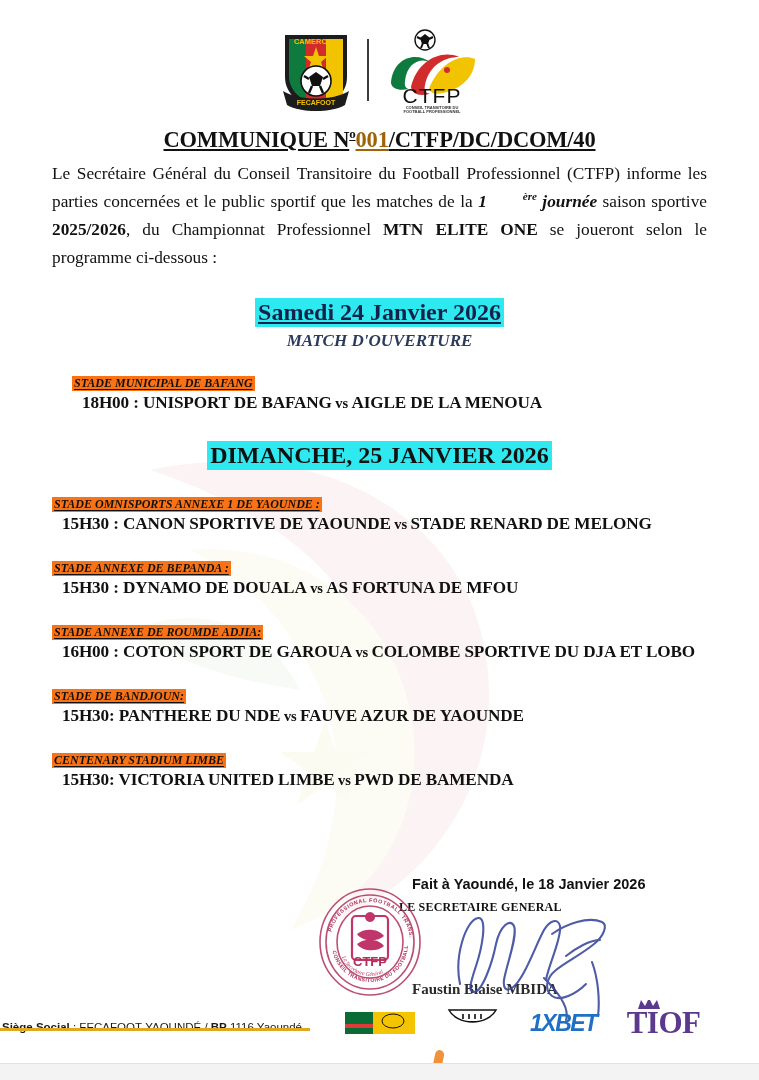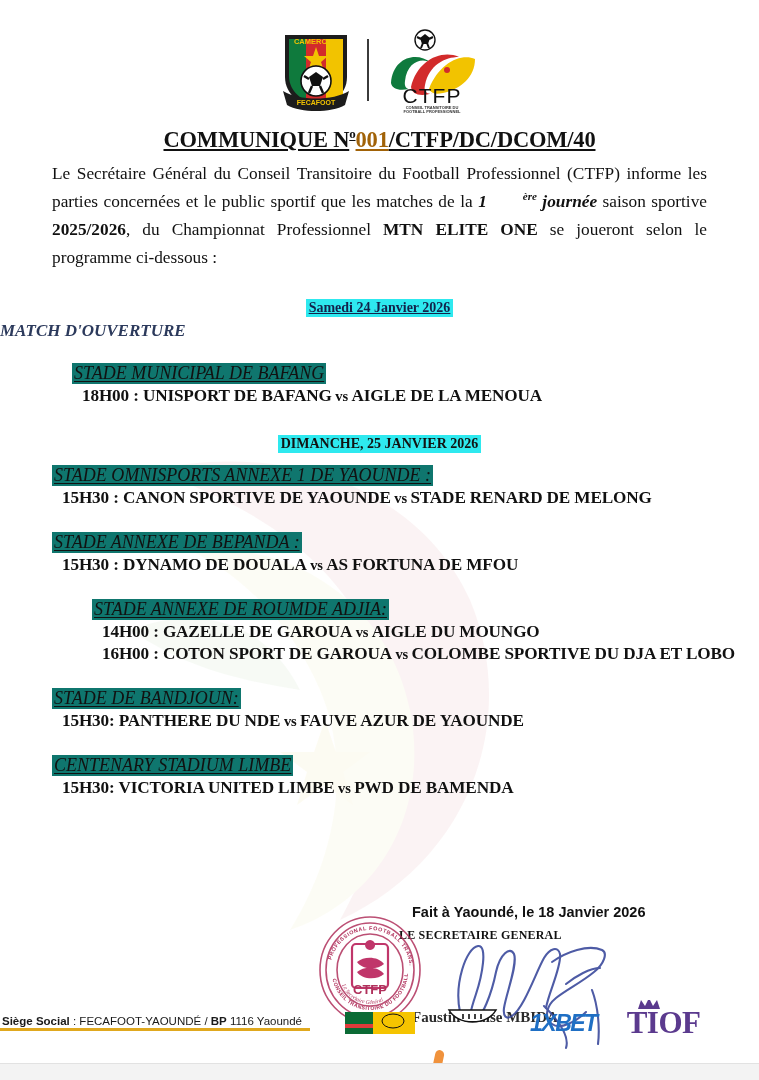--- a/index.html
+++ b/index.html
@@ -77,44 +77,44 @@
   .intro b { font-weight: bold; }
   .intro .bi { font-weight: bold; font-style: italic; }
   .intro .sup-i { font-size: 11px; vertical-align: super; font-style: italic; font-weight: bold; margin-left: 36px;}
 
   
   .day-wrap { text-align: center; }
   .day-head {
     display: inline-block;
     background: #2ee9ef;
     font-weight: bold;
-    font-size: 14px;
+    font-size: 24px;
     padding: 1px 3px;
     color: #12224a;
   }
   .day-head.u { text-decoration: underline; }
   .day-head.black { color: #121212; }
 
   .sub-head {
-    text-align: left;
+    text-align: center;
     font-style: italic;
     font-weight: bold;
     font-size: 17px;
     color: #2c3a5c;
     margin-top: 4px;
   }
 
   
   .venue-block { margin-top: 16px; }
   .venue {
     display: inline-block;
-    background: #0f766e;
+    background: #f97316;
     font-style: italic;
-    font-weight: normal;
-    font-size: 18px;
+    font-weight: bold;
+    font-size: 12px;
     text-decoration: underline;
     text-underline-offset: 2px;
     padding: 0 2px;
     color: #111;
     margin-left: 52px;
   }
   .venue.indent-sm { margin-left: 72px; }
   .match {
     font-size: 17.2px;
     font-weight: bold;
@@ -124,21 +124,20 @@
   }
   .match.indent-sm { margin-left: 82px; }
   .match .vs { font-size: 14.5px; font-weight: bold; }
 
   
   .sig-area {
     position: absolute;
     left: 0; top: 868px;
     width: 759px;
     height: 150px;
-    margin-top: 28px;
   }
   .sig-date {
     position: absolute;
     left: 412px; top: 8px;
     font-family: "Liberation Sans", sans-serif;
     font-size: 14.5px;
     font-weight: bold;
   }
   .sig-role {
     position: absolute;
@@ -159,21 +158,21 @@
 
   
   .footer {
     position: absolute;
     left: 0; top: 1000px;
     width: 759px;
     height: 80px;
   }
   .footer-text {
     position: absolute;
-    left: 2px; top: 15px;
+    left: 2px; top: 21px;
     font-family: "Liberation Sans", sans-serif;
     font-size: 11.5px;
     color: #1a1a1a;
     white-space: nowrap;
   }
   .footer-text .b { font-weight: bold; }
   .footer-rule {
     position: absolute;
     left: 0; top: 28px;
     width: 310px; height: 2.5px;
@@ -286,39 +285,36 @@
         <span>18H00 : </span><span>UNISPORT DE BAFANG</span><span class="vs"> vs </span><span>AIGLE DE LA MENOUA</span>
       </div>
     </div>
   </div>
 
   <div style="margin-top:28px;">
     <div class="day-wrap">
       <span class="day-head black">DIMANCHE, 25 JANVIER 2026</span>
     </div>
 
-    <div class="venue-block" style="margin-top:12px;">
+    <div class="venue-block" style="margin-top:24px;">
       <span class="venue">STADE OMNISPORTS ANNEXE 1 DE YAOUNDE :</span>
       <div class="match">
         <span>15H30 : </span><span>CANON SPORTIVE DE YAOUNDE</span><span class="vs"> vs </span><span>STADE RENARD DE MELONG</span>
       </div>
     </div>
 
     <div class="venue-block" style="margin-top:24px;">
       <span class="venue">STADE ANNEXE DE BEPANDA :</span>
       <div class="match">
         <span>15H30 : </span><span>DYNAMO DE DOUALA</span><span class="vs"> vs </span><span>AS FORTUNA DE MFOU</span>
       </div>
     </div>
 
-    <div class="venue-block" style="margin-top:24px;padding-left:40px;">
+    <div class="venue-block" style="margin-top:24px;">
       <span class="venue">STADE ANNEXE DE ROUMDE ADJIA:</span>
-      <div class="match">
-        <span>14H00 : </span><span>GAZELLE DE GAROUA</span><span class="vs"> vs </span><span>AIGLE DU MOUNGO</span>
-      </div>
       <div class="match">
         <span>16H00 : </span><span>COTON SPORT DE GAROUA</span><span class="vs"> vs </span><span>COLOMBE SPORTIVE DU DJA ET LOBO</span>
       </div>
     </div>
 
     <div class="venue-block" style="margin-top:24px;">
       <span class="venue">STADE DE BANDJOUN:</span>
       <div class="match">
         <span>15H30: </span><span>PANTHERE DU NDE</span><span class="vs"> vs </span><span>FAUVE AZUR DE YAOUNDE</span>
       </div>

